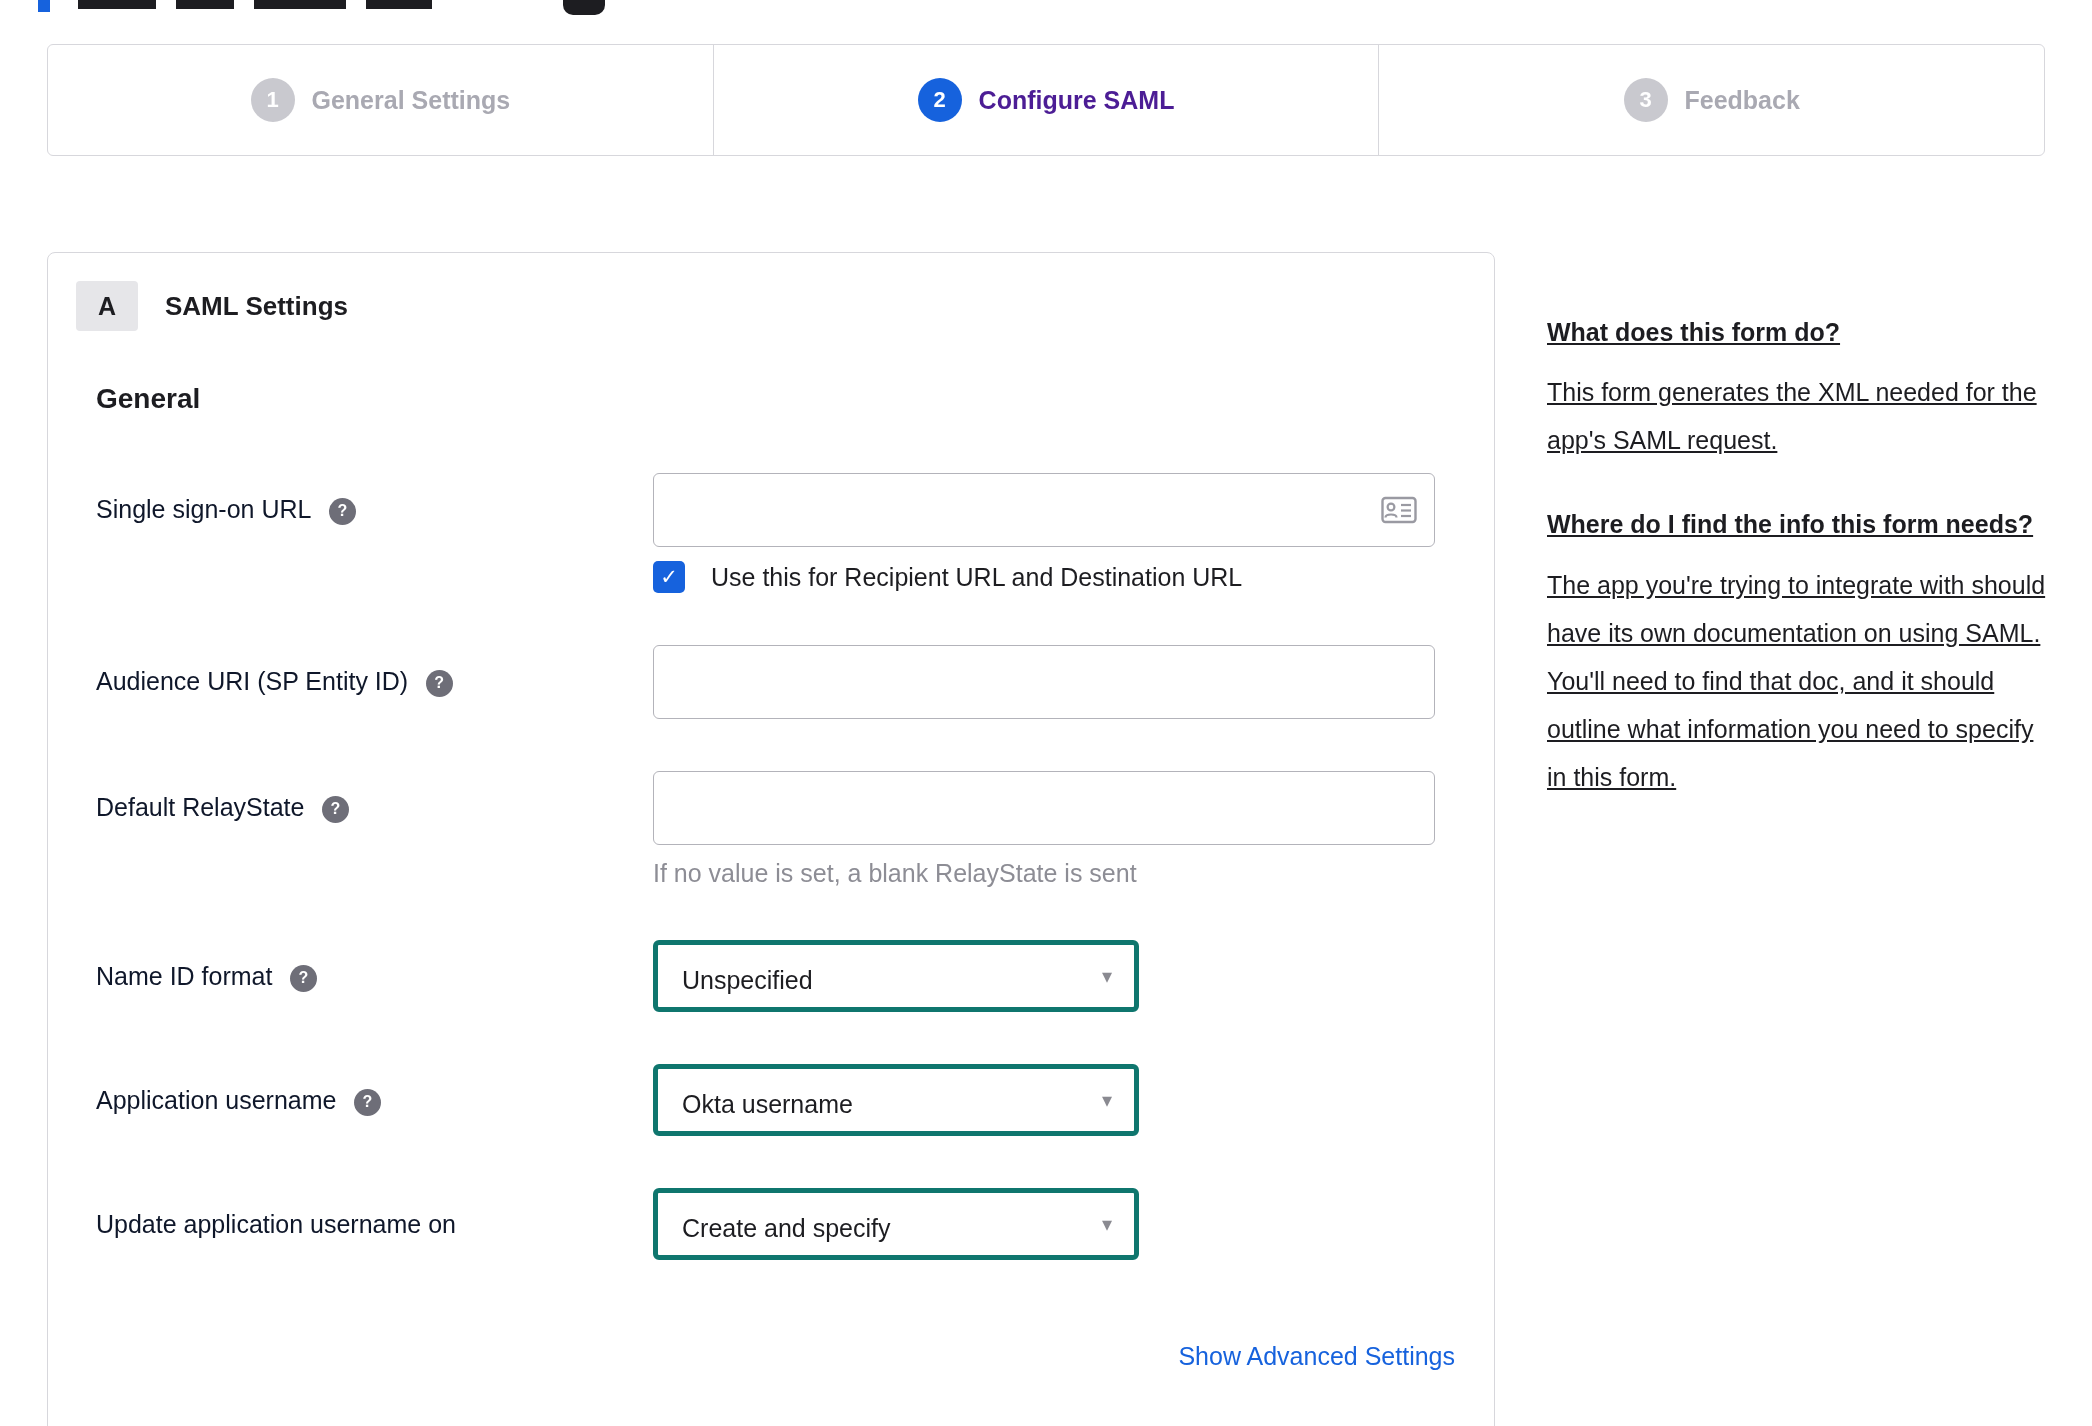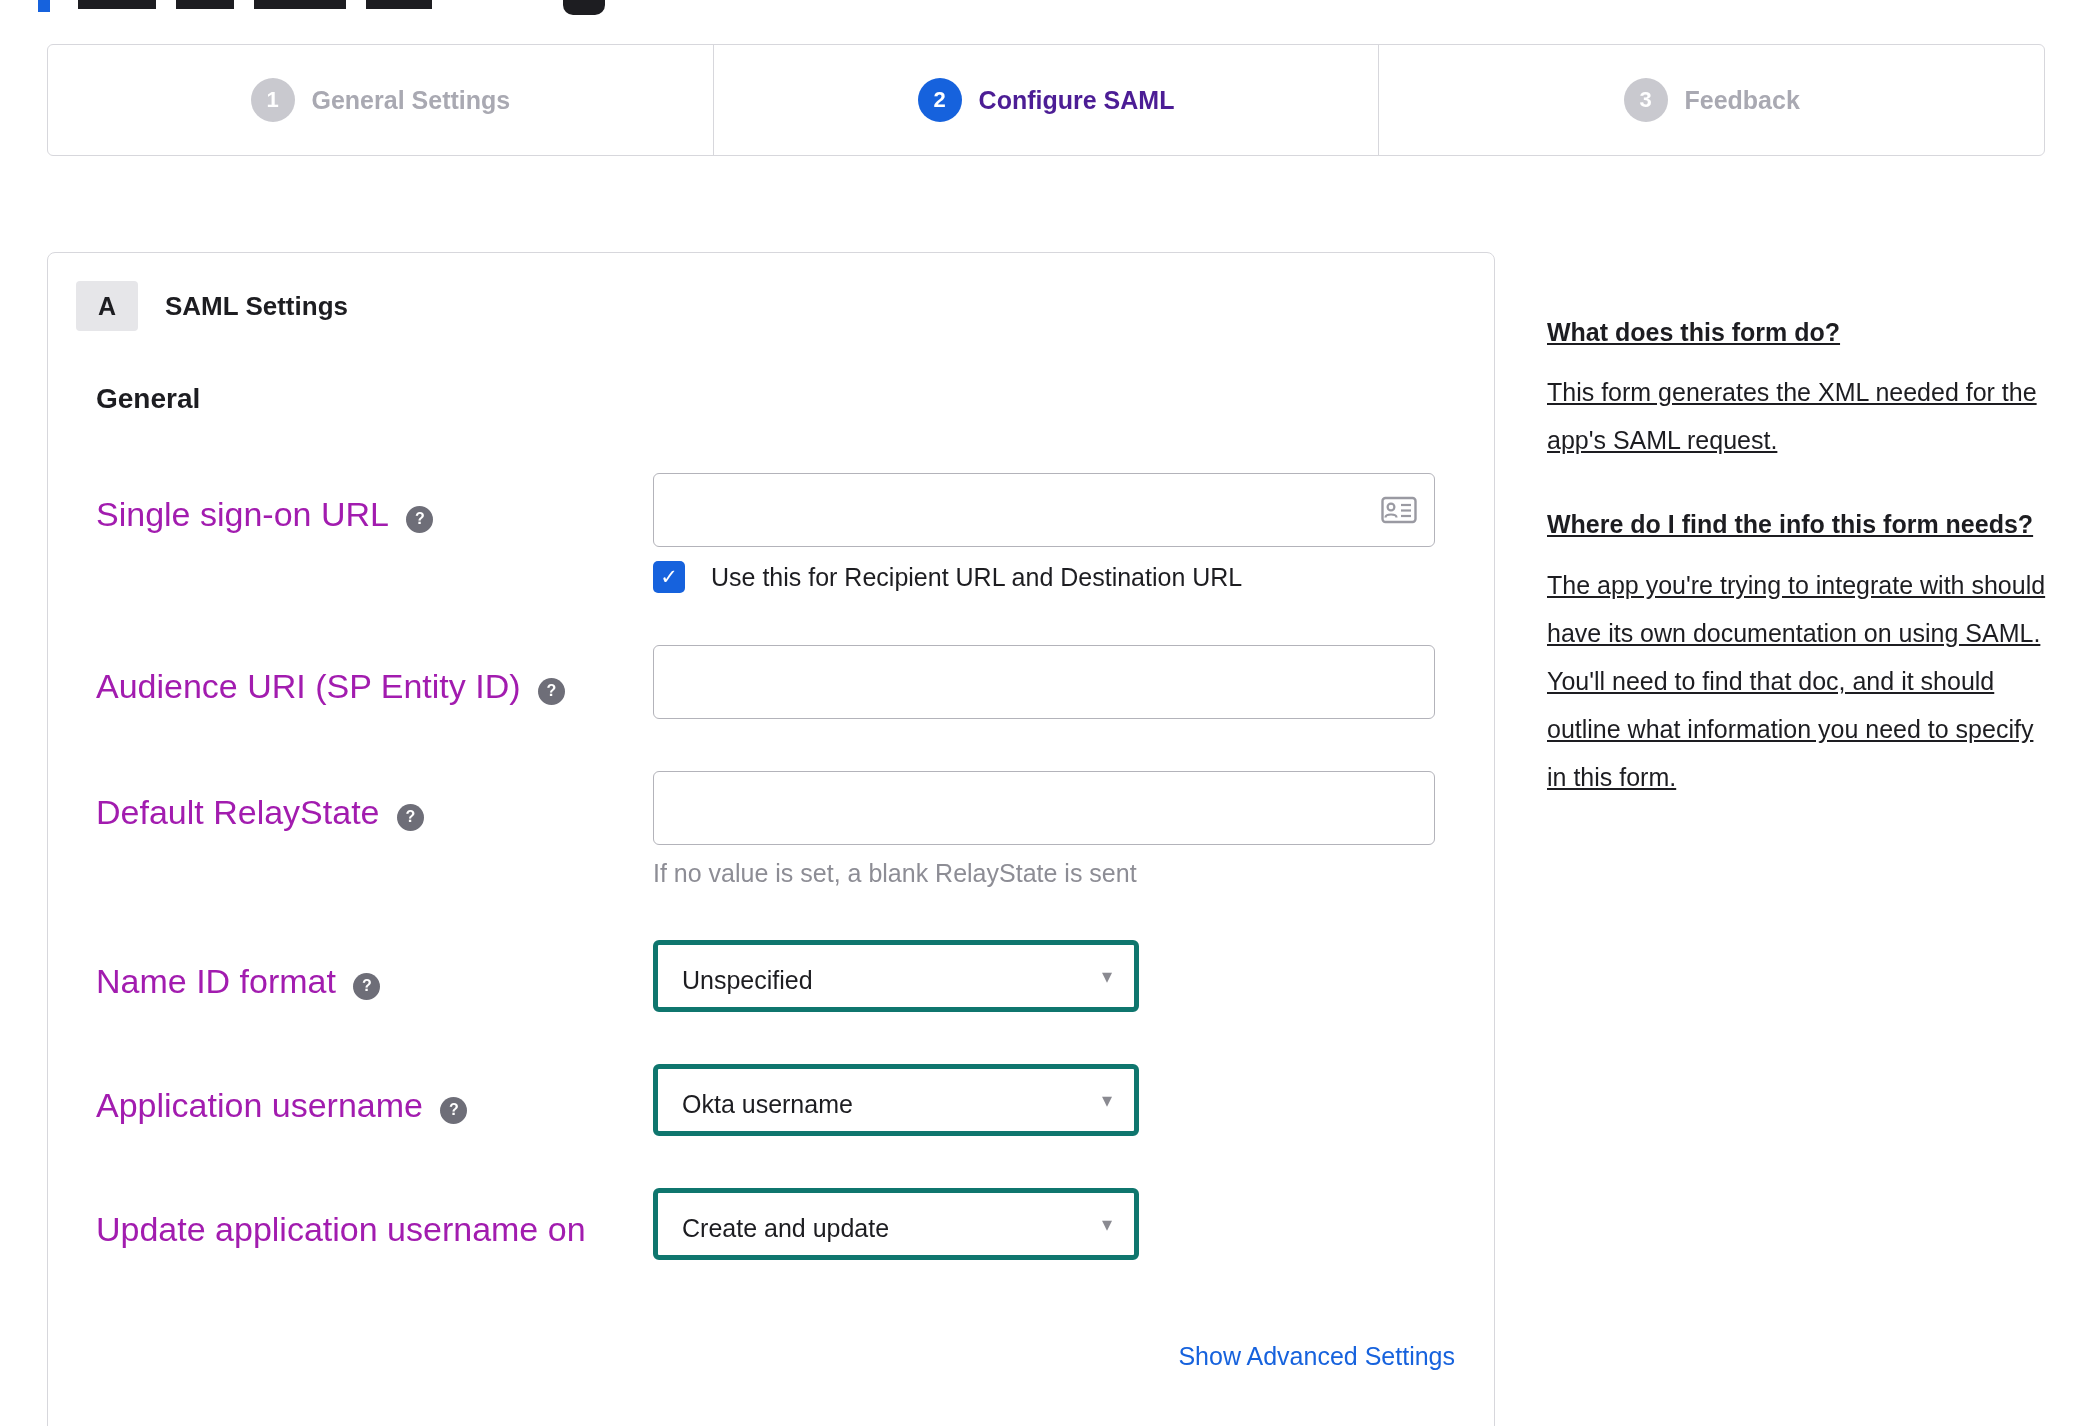--- a/index.html
+++ b/index.html
@@ -29,21 +29,21 @@
 
   .panel-header { display:flex; align-items:center; gap:27px; }
   .badge-a { width:62px; height:50px; background:#e6e6e9; border-radius:4px; font-size:25px;
     font-weight:bold; display:flex; align-items:center; justify-content:center; color:#1d1d21; }
   .panel-title { font-size:26px; font-weight:bold; }
 
   .section-heading { font-size:28px; font-weight:bold; margin:52px 0 58px 20px; }
 
   .form-row { display:flex; margin-left:20px; margin-bottom:52px; }
   .label-cell { width:557px; padding-top:22px; }
-  .field-label { font-size:34px; color:#a21caf; }
+  .field-label { font-size:25px; color:#0f172a; }
   .help-icon { display:inline-flex; width:27px; height:27px; border-radius:50%; background:#6e6e78;
     color:#fff; font-size:16px; font-weight:bold; align-items:center; justify-content:center;
     margin-left:13px; vertical-align:2px; cursor:pointer; }
   .control-cell { flex:1; }
 
   .text-input { position:relative; width:782px; height:74px; }
   .text-input input { width:100%; height:100%; border:1px solid #b3b3ba; border-radius:6px;
     font-size:25px; padding:0 60px 0 22px; outline:none; color:#1d1d21;
     font-family:"Liberation Sans","DejaVu Sans",sans-serif; }
   .card-icon { position:absolute; right:18px; top:50%; transform:translateY(-50%); cursor:pointer;
@@ -196,21 +196,21 @@
         </div>
       </div>
     </div>
 
     <div class="form-row">
       <div class="label-cell">
         <span class="field-label">Update application username on</span>
       </div>
       <div class="control-cell">
         <div class="select">
-          <div class="select-value">Create and update</div>
+          <div class="select-value">Create and specify</div>
           <span class="select-caret">▾</span>
         </div>
       </div>
     </div>
 
     <div class="advanced-row">
       <a class="advanced-link">Show Advanced Settings</a>
     </div>
   </div>
 

